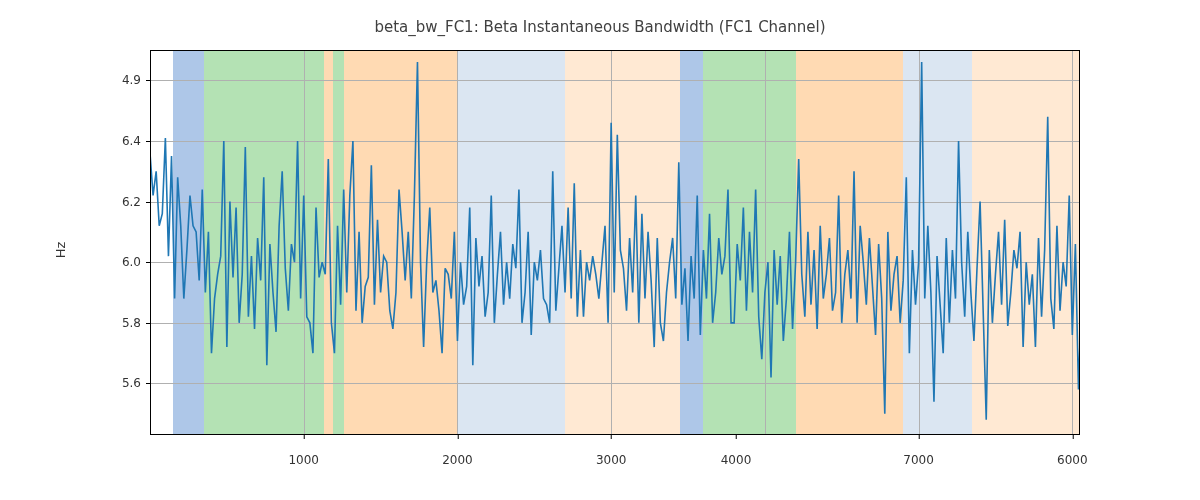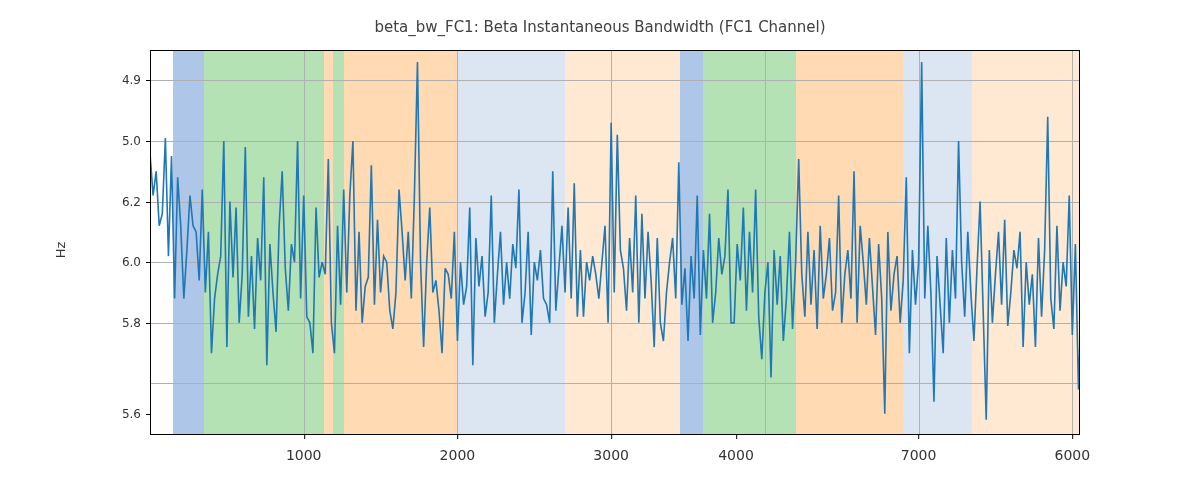--- a/index.html
+++ b/index.html
@@ -77,22 +77,22 @@
     position: absolute;
     left: 0;
     width: 100%;
     height: 0;
     border-top: 0.8px solid #b0b0b0;
   }
   .xtick {
     position: absolute;
     top: 100%;
     transform: translateX(-50%);
-    padding-top: 12px;
-    font-size: 14px;
+    padding-top: 18px;
+    font-size: 12px;
     color: #333;
   }
   .xtick::before {
     content: "";
     position: absolute;
     left: 50%;
     top: 0;
     width: 0;
     height: 4px;
     border-left: 0.8px solid #000;
@@ -166,23 +166,23 @@
 
     <div class="xtick-group">
         <div class="xtick" style="left: 153.719px;">1000</div>
         <div class="xtick" style="left: 307.438px;">2000</div>
         <div class="xtick" style="left: 461.157px;">3000</div>
         <div class="xtick" style="left: 586px;">4000</div>
         <div class="xtick" style="left: 768.595px;">7000</div>
         <div class="xtick" style="left: 922.314px;">6000</div>
       </div>
     <div class="ytick-group">
-        <div class="ytick" style="top: 333.465px; margin-top: 31px;">5.6</div>
+        <div class="ytick" style="top: 333.465px;">5.6</div>
         <div class="ytick" style="top: 272.835px;">5.8</div>
         <div class="ytick" style="top: 212.205px;">6.0</div>
         <div class="ytick" style="top: 151.575px; margin-left: 8px;">6.2</div>
-        <div class="ytick" style="top: 90.9449px;">5.0</div>
+        <div class="ytick" style="top: 90.9449px;">6.4</div>
         <div class="ytick" style="top: 30.315px;">4.9</div>
       </div>
 
     <div class="plot-border"></div>
   </div>
 </div>
 
 </body></html>

